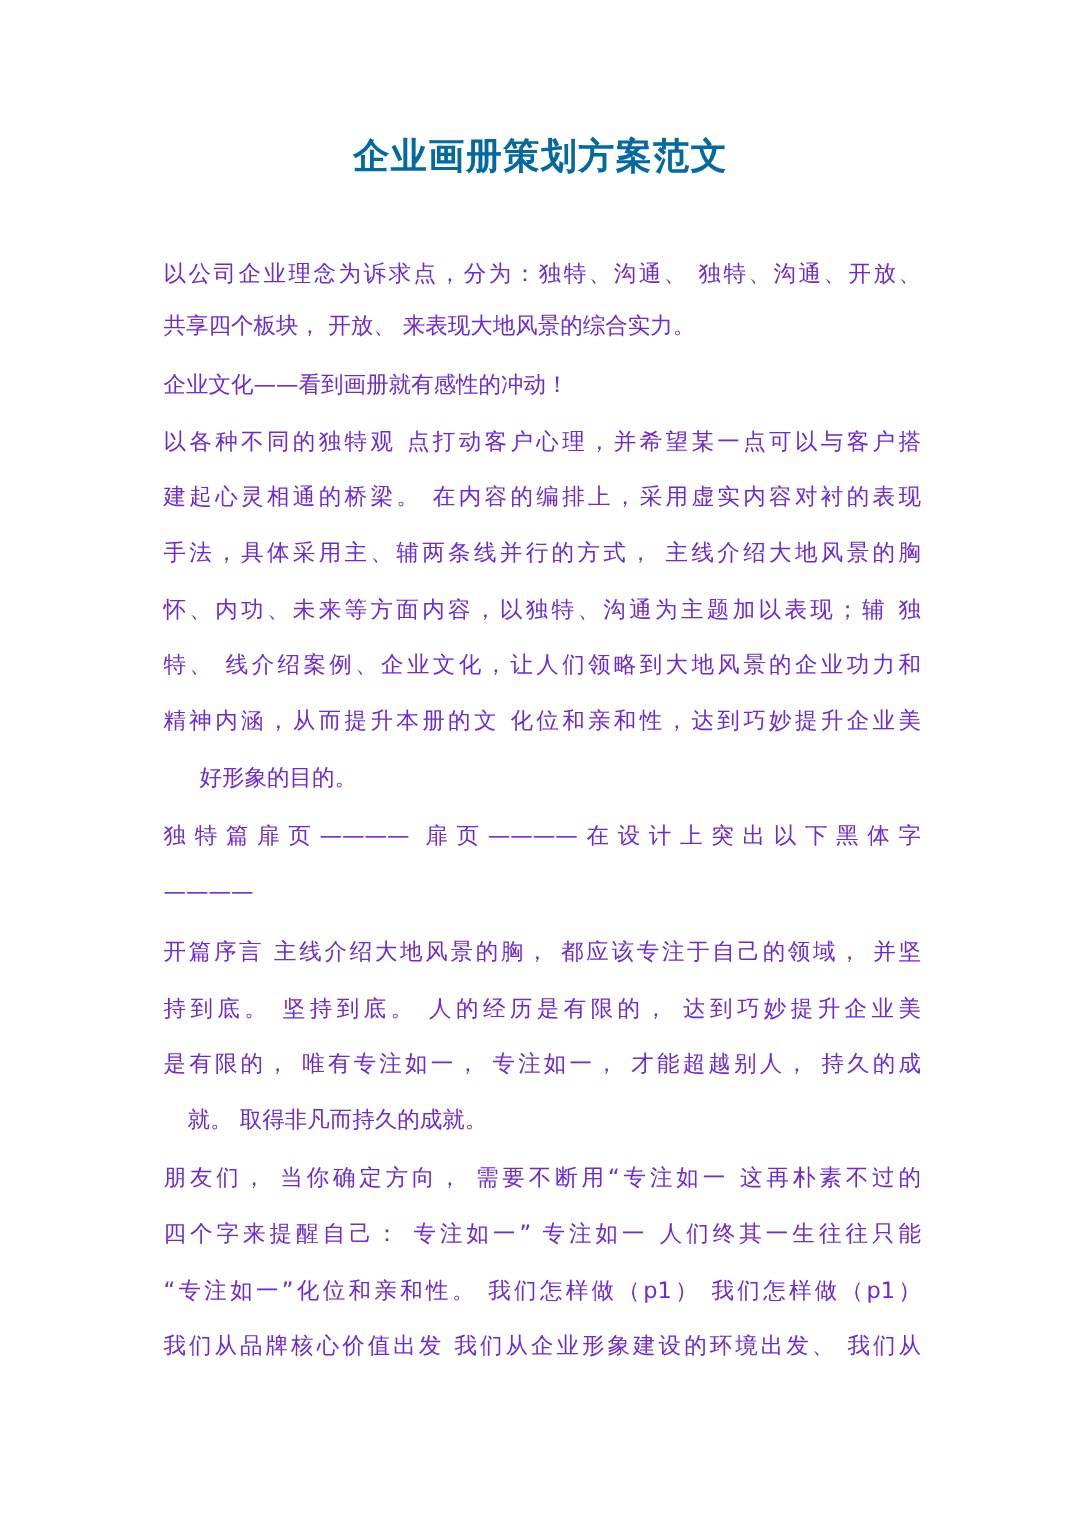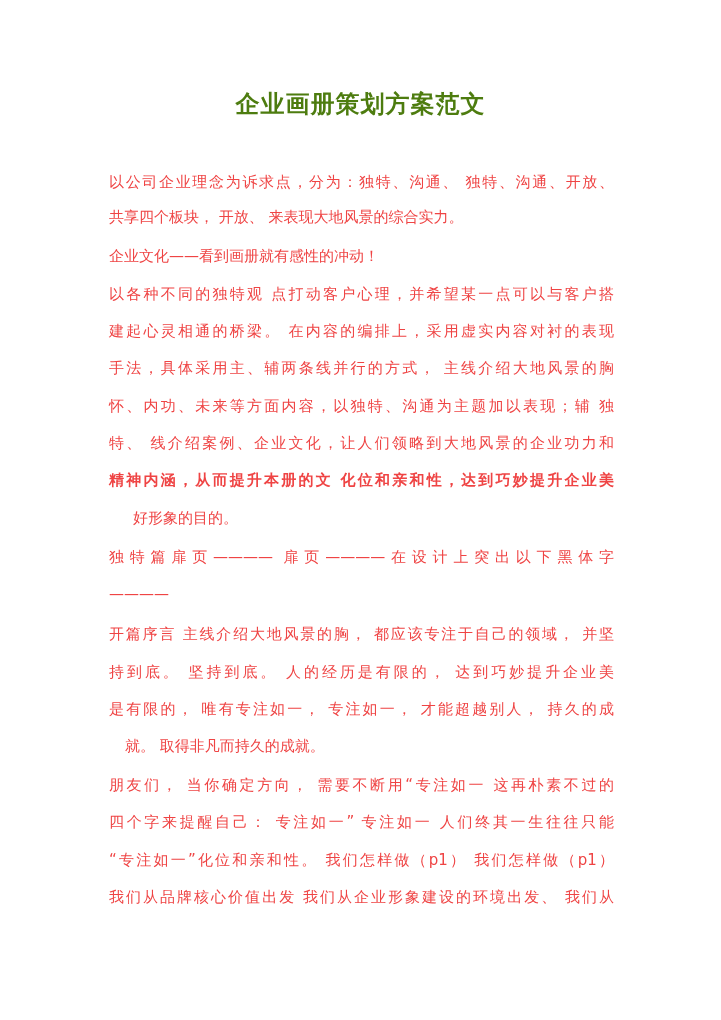--- a/index.html
+++ b/index.html
@@ -24,53 +24,53 @@
     .title {
       position: absolute;
       left: 0;
       width: 721px;
       top: 88px;
       text-align: center;
       font-family: "DejaVu Serif", "Liberation Serif", serif;
       font-size: 24px;
       font-weight: bold;
       letter-spacing: 1px;
-      color: #4d7c0f;
+      color: #0369a1;
       margin: 0;
     }
     .line {
       position: absolute;
       left: 109px;
       width: 505px;
       font-size: 15px;
       line-height: 20px;
       white-space: nowrap;
       text-align: justify;
       text-align-last: justify;
-      color: #ef4444;
+      color: #6d28d9;
     }
     .line.last {
       text-align-last: left;
     }
   </style>
 </head>
 <body>
 
 <div class="page">
   <h1 class="title">企业画册策划方案范文</h1>
   <div id="body-lines">
       <div class="line" style="top: 172px; white-space: normal;">以公司企业理念为诉求点，分为：独特、沟通、 独特、沟通、开放、</div>
       <div class="line last" style="top: 207px;">共享四个板块， 开放、 来表现大地风景的综合实力。</div>
       <div class="line last" style="top: 246px;">企业文化——看到画册就有感性的冲动！</div>
       <div class="line" style="top: 284px; white-space: normal;">以各种不同的独特观 点打动客户心理，并希望某一点可以与客户搭</div>
       <div class="line" style="top: 321px; white-space: normal;">建起心灵相通的桥梁。 在内容的编排上，采用虚实内容对衬的表现</div>
       <div class="line" style="top: 358px; white-space: normal;">手法，具体采用主、辅两条线并行的方式， 主线介绍大地风景的胸</div>
       <div class="line" style="top: 396px; white-space: normal;">怀、内功、未来等方面内容，以独特、沟通为主题加以表现；辅 独</div>
       <div class="line" style="top: 433px; white-space: normal;">特、 线介绍案例、企业文化，让人们领略到大地风景的企业功力和</div>
-      <div class="line" style="top: 470px; white-space: normal; font-weight: bold;">精神内涵，从而提升本册的文 化位和亲和性，达到巧妙提升企业美</div>
+      <div class="line" style="top: 470px; white-space: normal;">精神内涵，从而提升本册的文 化位和亲和性，达到巧妙提升企业美</div>
       <div class="line last" style="top: 508px; margin-left: 24px;">好形象的目的。</div>
       <div class="line" style="top: 547px; white-space: normal;">独特篇扉页———— 扉页————在设计上突出以下黑体字</div>
       <div class="line last" style="top: 584px;">————</div>
       <div class="line" style="top: 624px; white-space: normal;">开篇序言 主线介绍大地风景的胸， 都应该专注于自己的领域， 并坚</div>
       <div class="line" style="top: 662px; white-space: normal;">持到底。 坚持到底。 人的经历是有限的， 达到巧妙提升企业美</div>
       <div class="line" style="top: 699px; white-space: normal;">是有限的， 唯有专注如一， 专注如一， 才能超越别人， 持久的成</div>
       <div class="line last" style="top: 736px; margin-left: 16px;">就。 取得非凡而持久的成就。</div>
       <div class="line" style="top: 775px; white-space: normal;">朋友们， 当你确定方向， 需要不断用“专注如一 这再朴素不过的</div>
       <div class="line" style="top: 812px; white-space: normal;">四个字来提醒自己： 专注如一” 专注如一 人们终其一生往往只能</div>
       <div class="line" style="top: 850px; white-space: normal;">“专注如一”化位和亲和性。 我们怎样做（p1） 我们怎样做（p1）</div>

